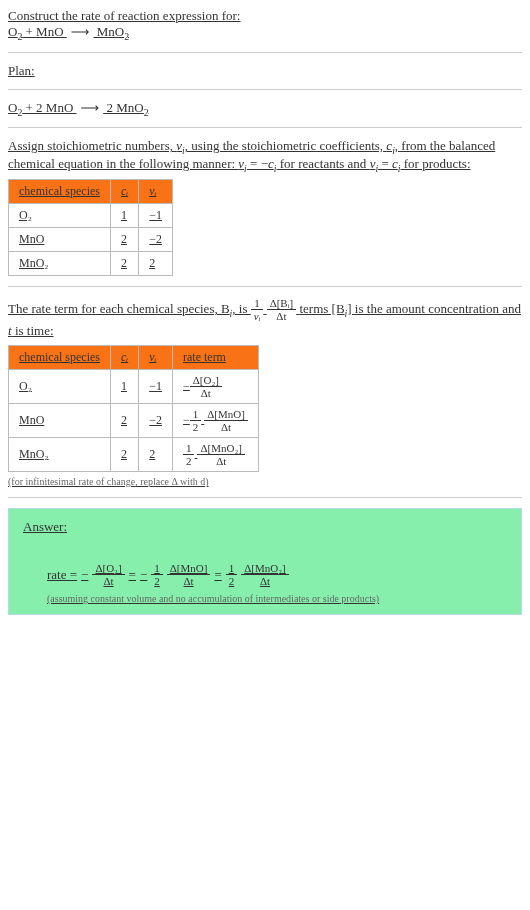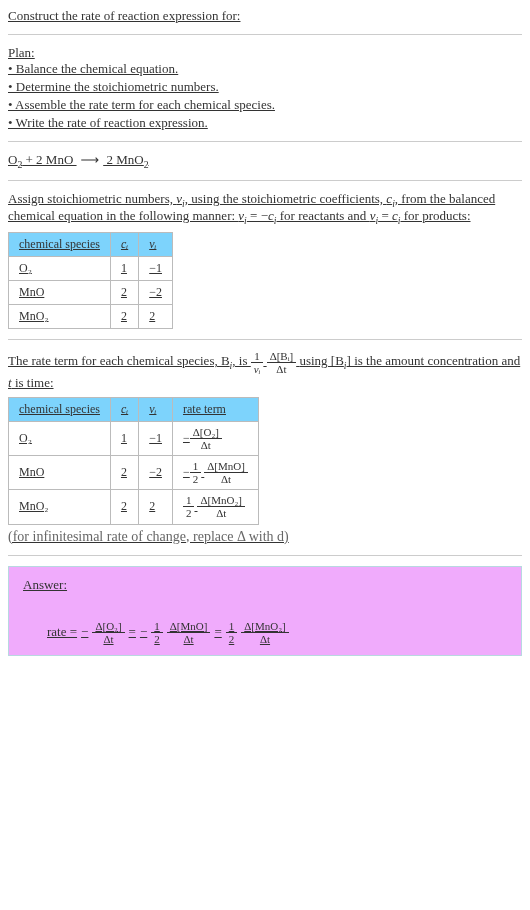--- a/index.html
+++ b/index.html
@@ -4,49 +4,46 @@
 <style>
 * { margin: 0; padding: 0; box-sizing: border-box; }
 body { font-family: Georgia, 'Times New Roman', serif; font-size: 13px; color: #333; background: #fff; padding: 8px; width: 530px; }
 .section { margin-bottom: 8px; text-decoration: underline; }
 hr { border: none; border-top: 1px solid #ccc; margin: 10px 0; }
 .eq { font-family: Georgia, serif; }
 sub { font-size: 0.75em; vertical-align: sub; }
 .arrow { display: inline-block; margin: 0 4px; }
 table { border-collapse: collapse; margin-top: 6px; margin-bottom: 4px; }
 td, th { border: 1px solid #bbb; padding: 4px 10px; font-weight: normal; text-align: left; font-size: 12px; }
-th { background: #7dd3fc; }
+th { background: #f97316; }
 .frac { display: inline-block; vertical-align: middle; text-align: center; font-size: 11px; }
 .frac .num { display: block; border-bottom: 1px solid #333; padding: 0 3px; line-height: 1.1; }
 .frac .den { display: block; padding: 0 3px; line-height: 1.1; }
-.small { font-size: 14px; color: #666; }
-.answer-box { background: #f0abfc; border: 1px solid #b8d8e0; padding: 10px 14px; margin-top: 6px; }
+.small { font-size: 10px; color: #666; }
+.answer-box { background: #86efac; border: 1px solid #b8d8e0; padding: 10px 14px; margin-top: 6px; }
 .answer-box .label { margin-bottom: 6px; }
 .indent { margin-left: 24px; }
 .bullet-list div { margin-bottom: 2px; }
 .rate-line { display: flex; align-items: center; gap: 4px; flex-wrap: wrap; margin-top: 27px; }
 .vmid { vertical-align: middle; }
 </style>
 </head>
 <body>
 
 <div class="section">
   <div>Construct the rate of reaction expression for:</div>
+  <div class="eq">
+    <span><span>O</span><sub>2</sub></span><span> + MnO </span><span class="arrow">⟶</span><span><span> MnO</span><sub>2</sub></span>
+  </div>
 </div>
 
 <hr>
 
 <div class="section">
   <div>Plan:</div>
-  <div class="bullet-list">
-    <div>• Balance the chemical equation.</div>
-    <div>• Determine the stoichiometric numbers.</div>
-    <div>• Assemble the rate term for each chemical species.</div>
-    <div>• Write the rate of reaction expression.</div>
-  </div>
 </div>
 
 <hr>
 
 <div class="section">
   <div class="eq">
     <span><span>O</span><sub>2</sub></span><span> + 2 MnO </span><span class="arrow">⟶</span><span><span> 2 MnO</span><sub>2</sub></span>
   </div>
 </div>
 
@@ -82,21 +79,21 @@
     </table>
 </div>
 
 <hr>
 
 <div class="section">
   <span>
     <span>The rate term for each chemical species, B</span><sub><i>i</i></sub><span>, is </span>
     <span class="frac vmid"><span class="num">1</span><span class="den"><i>νᵢ</i></span></span>
     <span class="frac vmid"><span class="num">Δ[Bᵢ]</span><span class="den">Δt</span></span>
-    <span> using [B</span><sub><i>i</i></sub><span>] is the amount concentration and </span><i>t</i><span> is time:</span>
+    <span> terms [B</span><sub><i>i</i></sub><span>] is the amount concentration and </span><i>t</i><span> is time:</span>
   </span>
 
   <table>
     <tbody>
         <tr>
       <th>chemical species</th>
       <th><i>cᵢ</i></th>
       <th><i>νᵢ</i></th>
       <th>rate term</th>
     </tr>
@@ -156,14 +153,15 @@
       <span> = </span>
       <span class="frac">
           <span class="num">1</span>
           <span class="den">2</span>
         </span>
       <span class="frac">
           <span class="num">Δ[MnO₂]</span>
           <span class="den">Δt</span>
         </span>
     </div>
+    <div class="indent small" style="margin-top:6px;">(assuming constant volume and no accumulation of intermediates or side products)</div>
   </div>
 </div>
 
 </body></html>

